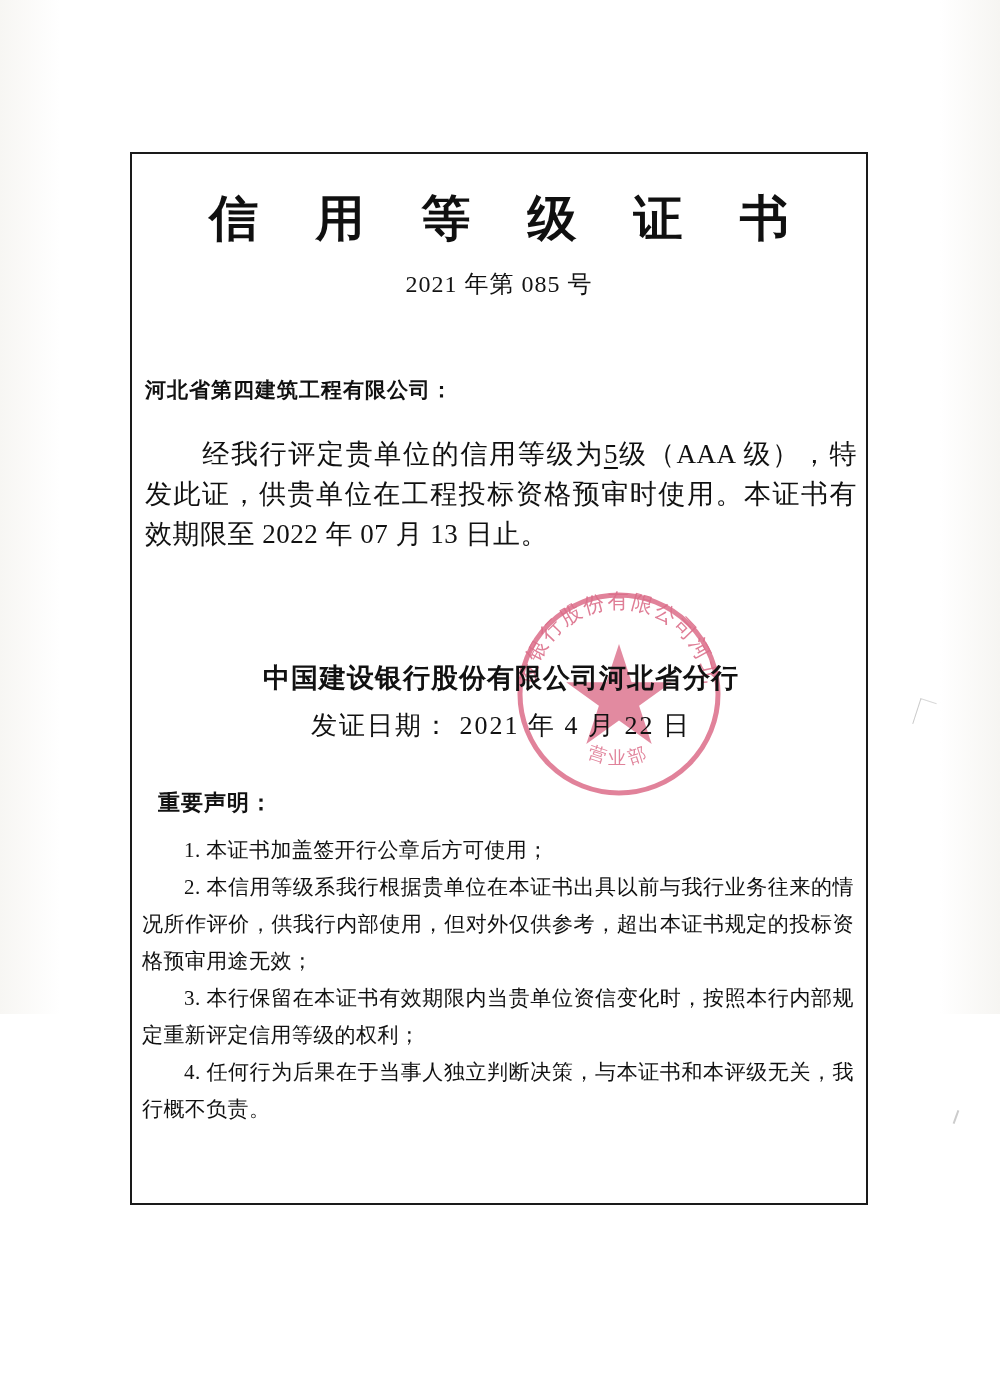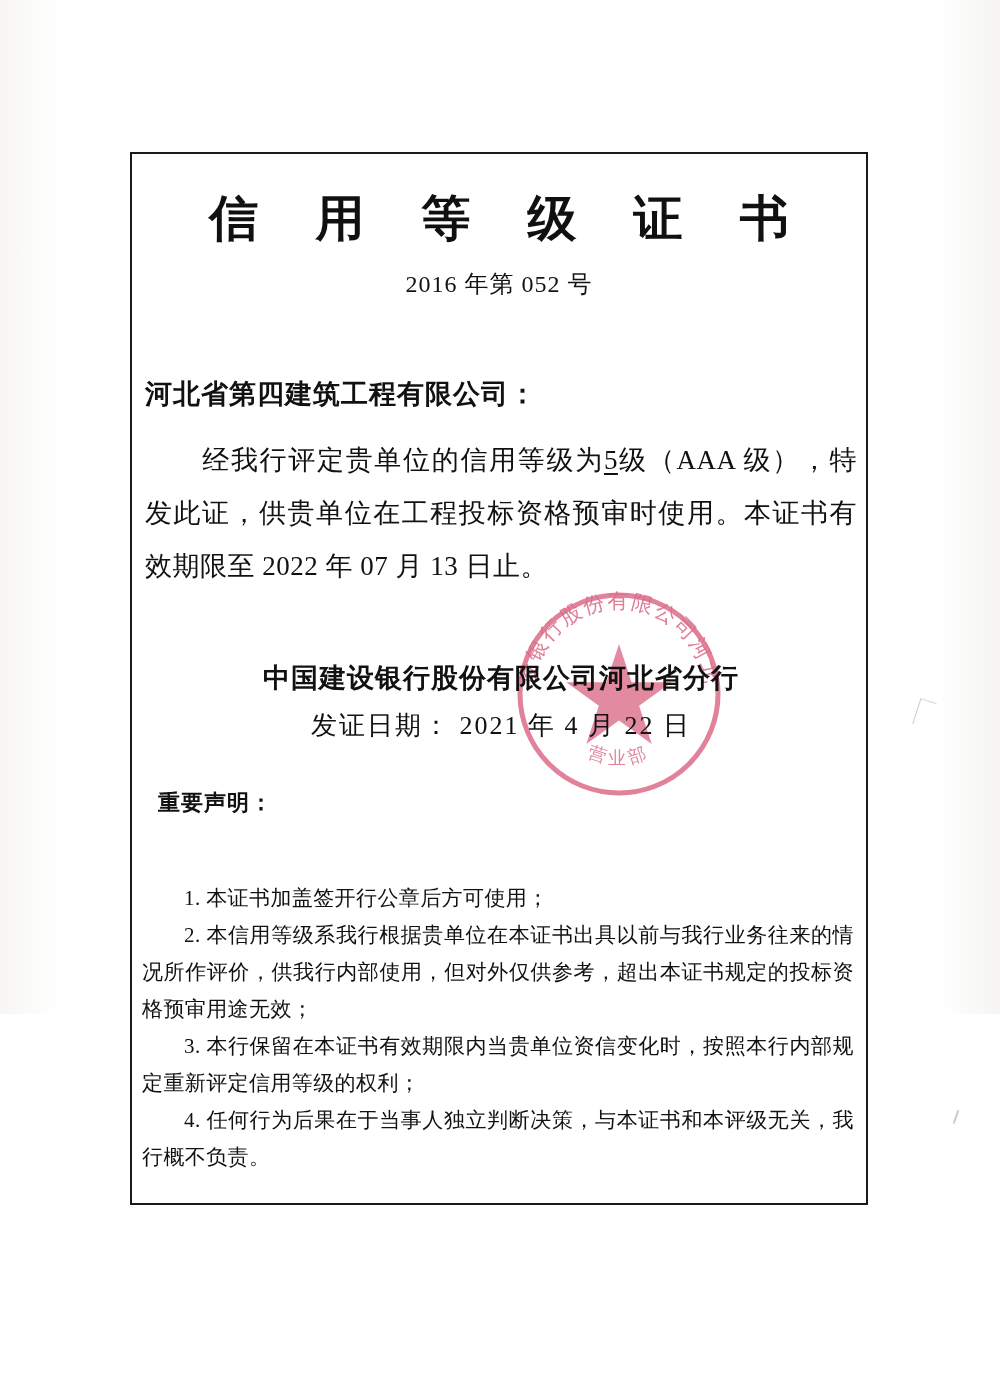--- a/index.html
+++ b/index.html
@@ -60,32 +60,32 @@
     width: 738px;
     text-align: center;
     font-size: 24px;
     letter-spacing: 1px;
     color: #131313;
   }
   .recipient {
     position: absolute;
     left: 145px;
     top: 376px;
+    font-size: 21px;
+    font-weight: 600;
+    letter-spacing: 1px;
+    color: #111;
+  }
+  .body-text {
+    position: absolute;
+    left: 145px;
+    top: 434px;
+    width: 712px;
     font-size: 27px;
-    font-weight: 600;
-    letter-spacing: 1px;
-    color: #111;
-  }
-  .body-text {
-    position: absolute;
-    left: 145px;
-    top: 434px;
-    width: 712px;
-    font-size: 27px;
-    line-height: 53px;
+    line-height: 40px;
     letter-spacing: 0.5px;
     color: #111;
     text-align: justify;
   }
   .body-text .indent { display: inline-block; width: 56px; }
   .grade-underline {
     text-decoration: underline;
     text-underline-offset: 4px;
   }
   .issuer {
@@ -122,21 +122,20 @@
   .notice-list {
     position: absolute;
     left: 142px;
     top: 832px;
     width: 712px;
     font-size: 21px;
     line-height: 37px;
     color: #111;
     letter-spacing: 0.4px;
     text-align: justify;
-    margin-top: 48px;
   }
   .notice-item { margin-bottom: 0px; }
   .notice-item .ind { display: inline-block; width: 42px; }
 
   
   .seal {
     position: absolute;
     left: 513px;
     top: 588px;
     width: 212px;
@@ -166,21 +165,21 @@
 </head>
 <body>
 
 <div class="page">
   <div class="paper-tint"></div>
 
   <div class="cert-border"></div>
 
   <div class="title">信 用 等 级 证 书</div>
 
-  <div class="doc-number">2016 年第 052 号</div>
+  <div class="doc-number">2021 年第 085 号</div>
 
   <div class="recipient">河北省第四建筑工程有限公司：</div>
 
   <div class="body-text">
     <span class="indent"></span><span>经我行评定贵单位的信用等级为</span><span class="grade-underline">5</span><span>级（AAA 级），</span><span>特发此证，供贵单位在工程投标资格预审时使用。本</span><span>证书有效期限至 2022 年 07 月 13 日止。</span>
   </div>
 
   <div class="seal">
     <svg width="212" height="212" viewBox="0 0 212 212" xmlns="http://www.w3.org/2000/svg">
       <circle cx="106" cy="106" r="99" fill="none" stroke="#d2486b" stroke-width="5" opacity="0.85"></circle>

